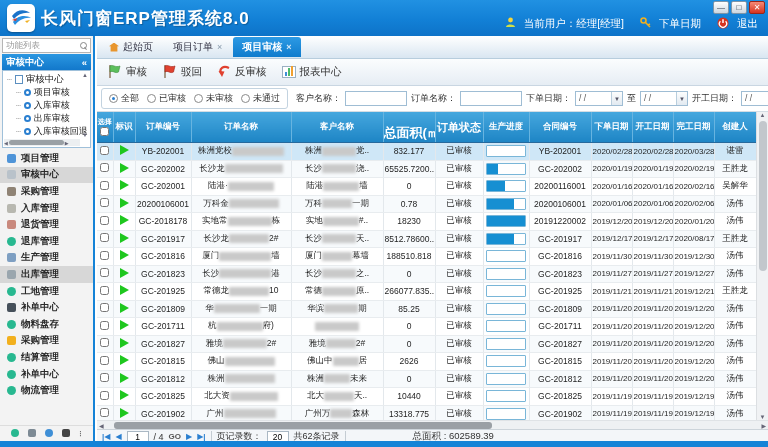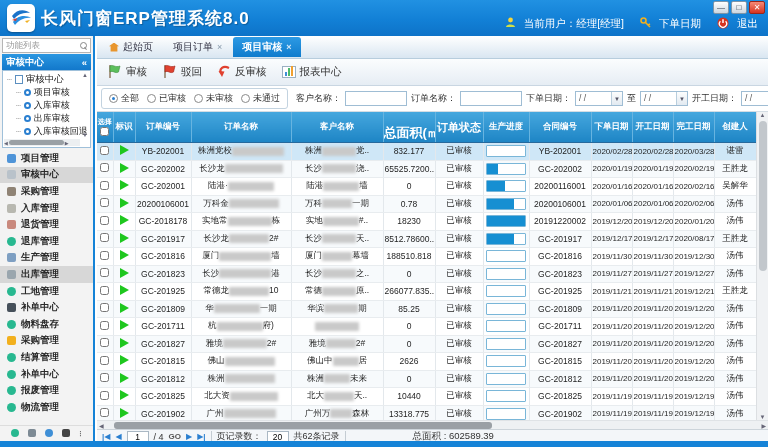--- a/index.html
+++ b/index.html
@@ -262,24 +262,20 @@
       <div class="navitem">
         <span class="nicon circle" style="background: rgb(40, 184, 144);"></span>
         <span>结算管理</span>
       </div>
       <div class="navitem">
         <span class="nicon circle" style="background: rgb(40, 184, 144);"></span>
         <span>补单中心</span>
       </div>
       <div class="navitem">
         <span class="nicon circle" style="background: rgb(40, 184, 144);"></span>
-        <span>报废管理</span>
-      </div>
-      <div class="navitem">
-        <span class="nicon circle" style="background: rgb(40, 184, 144);"></span>
         <span>物流管理</span>
       </div>
     </div>
   <div id="sideicons">
       <span class="sicon" style="background: rgb(40, 184, 144); border-radius: 50%;"></span>
       <span class="sicon" style="background: rgb(125, 138, 148); border-radius: 2px;"></span>
       <span class="sicon" style="background: rgb(63, 143, 214); border-radius: 50%;"></span>
       <span class="sicon" style="background: rgb(68, 68, 68); border-radius: 2px;"></span>
       <span style="color: rgb(102, 102, 102); font-size: 9px;">⁝</span>
     </div>

